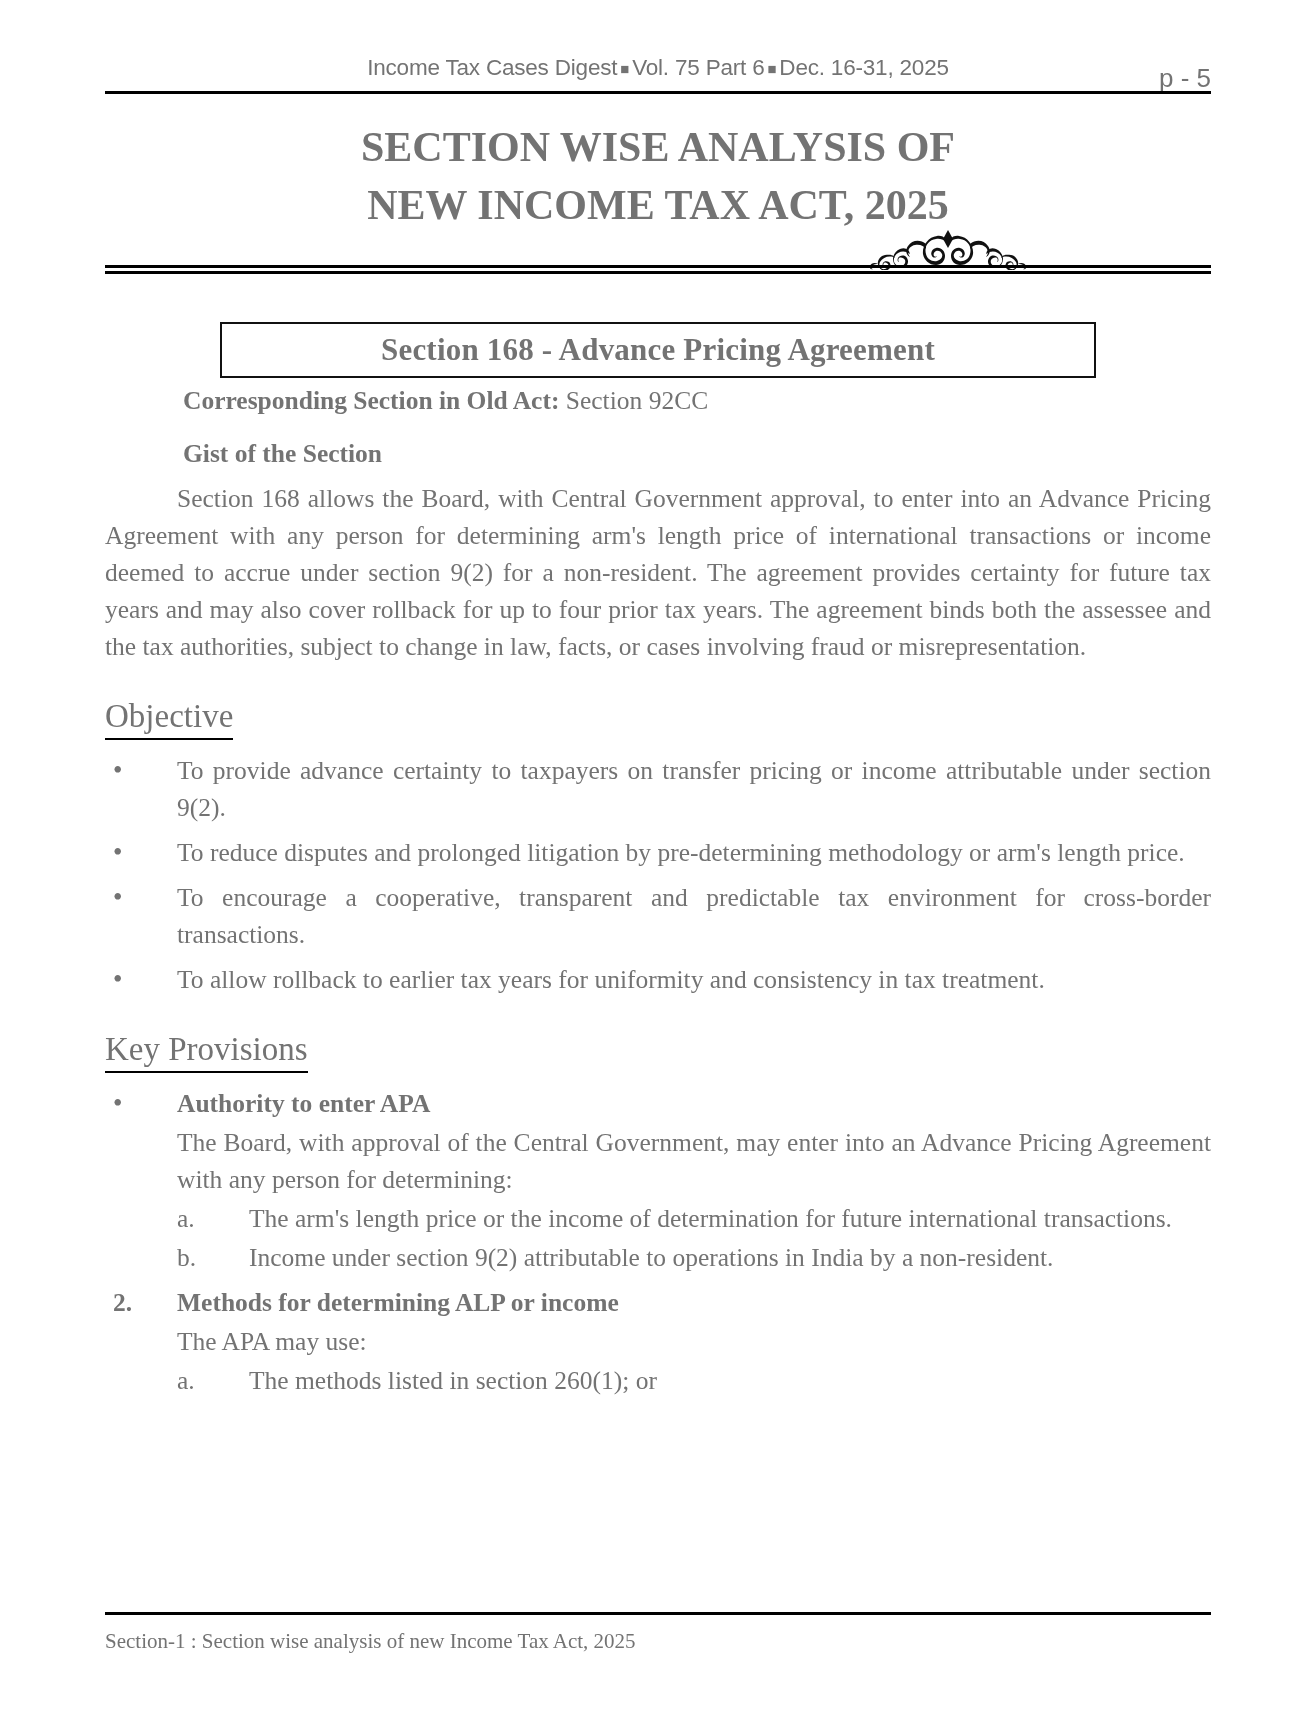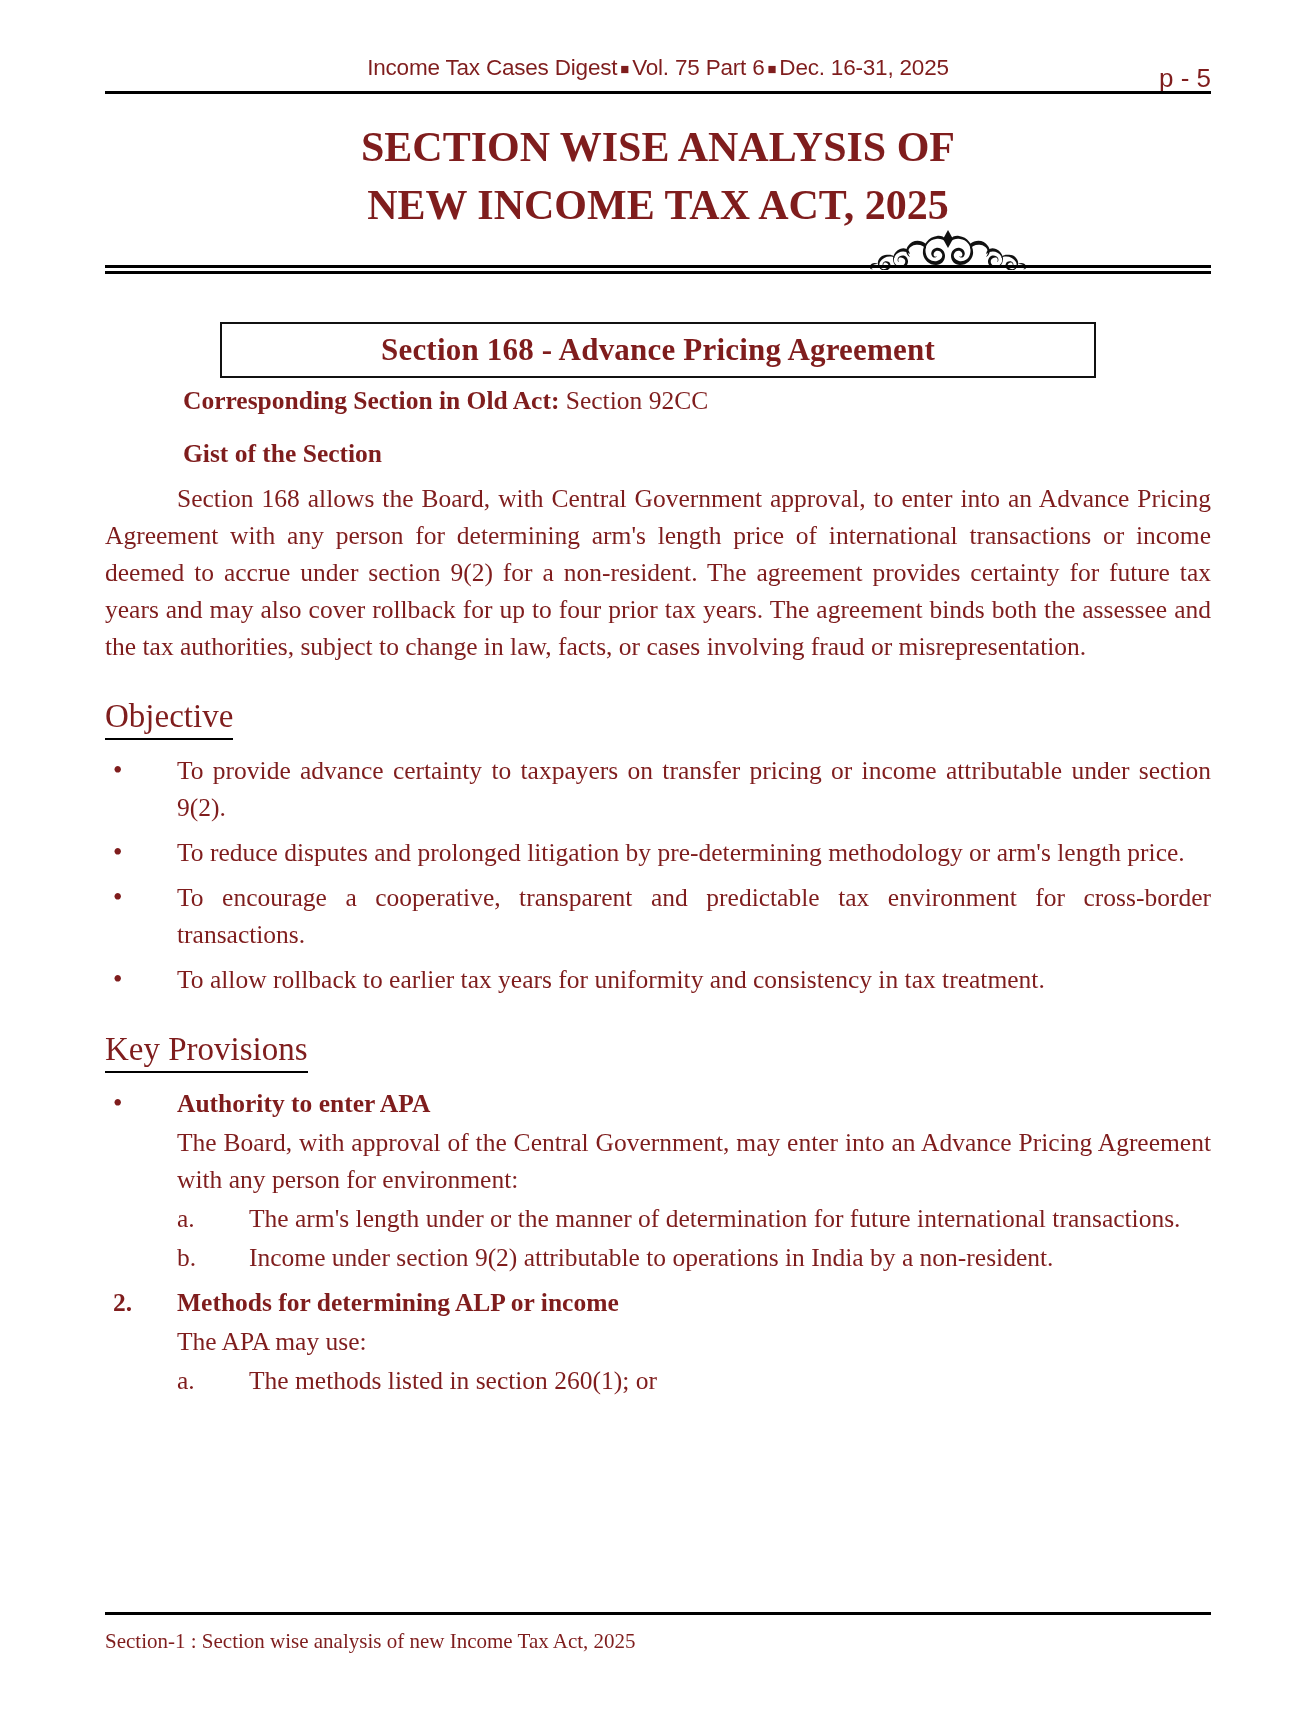--- a/index.html
+++ b/index.html
@@ -6,21 +6,21 @@
     margin: 0;
     padding: 0;
     background: #ffffff;
   }
   .page {
     position: relative;
     width: 1316px;
     height: 1733px;
     background: #ffffff;
     font-family: "Liberation Serif", "DejaVu Serif", serif;
-    color: #7f1d1d;
+    color: #737373;
     box-sizing: border-box;
     overflow: hidden;
   }
 
   
   .runhead {
     position: absolute;
     left: 105px;
     right: 105px;
     top: 55px;
@@ -304,24 +304,24 @@
     <div class="head2-wrap">
       <div class="head2">Key Provisions</div>
 
       <ol class="plain">
 
         <li>
           <div class="b-item">
             <span class="b-mark dot">•</span>
             <span class="b-text bold noj">Authority to enter APA</span>
           </div>
-          <div class="sub-para">The Board, with approval of the Central Government, may enter into an Advance Pricing Agreement with any person for environment:</div>
+          <div class="sub-para">The Board, with approval of the Central Government, may enter into an Advance Pricing Agreement with any person for determining:</div>
           <div class="s-item">
             <span class="s-mark">a.</span>
-            <span class="s-text">The arm's length under or the manner of determination for future international transactions.</span>
+            <span class="s-text">The arm's length price or the income of determination for future international transactions.</span>
           </div>
           <div class="s-item">
             <span class="s-mark">b.</span>
             <span class="s-text">Income under section 9(2) attributable to operations in India by a non-resident.</span>
           </div>
         </li>
 
         <li>
           <div class="b-item">
             <span class="b-mark num">2.</span>

